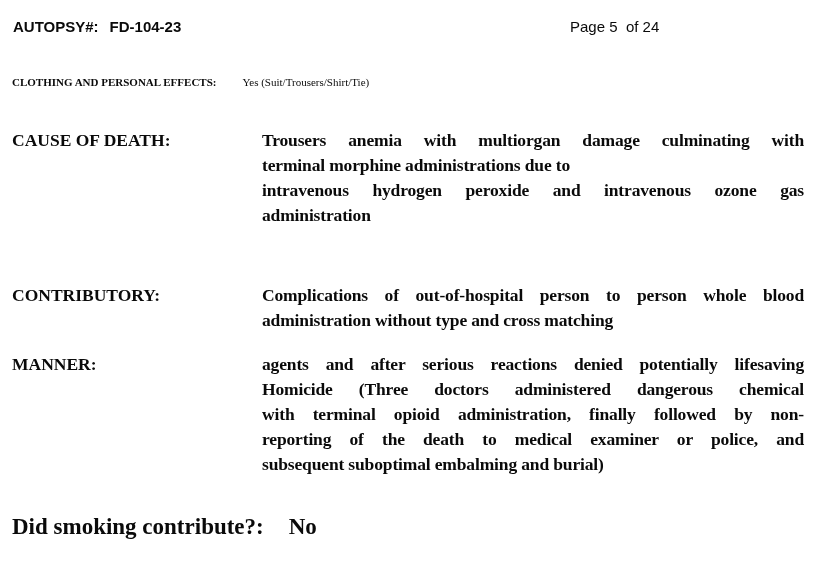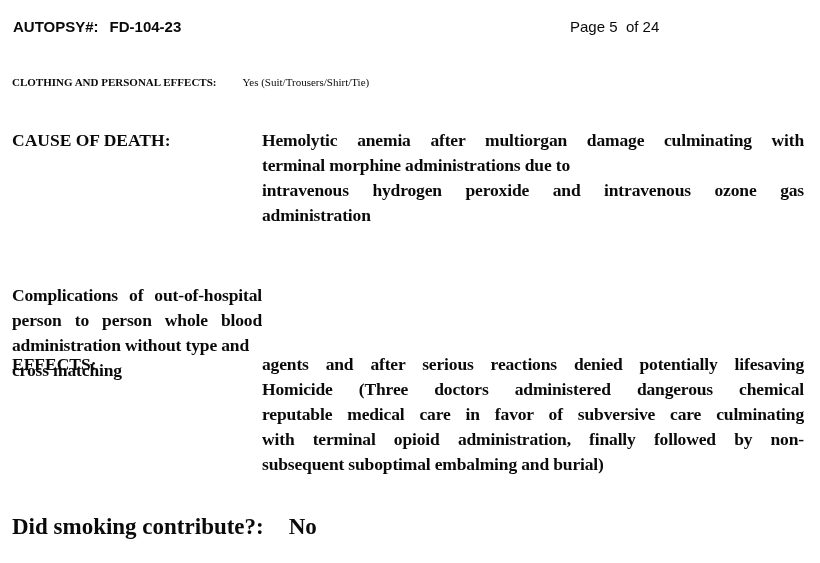--- a/index.html
+++ b/index.html
@@ -74,41 +74,42 @@
 
   <div class="abs pagenum">Page 5  of 24</div>
 
   <div class="abs clothing">
     <span>CLOTHING AND PERSONAL EFFECTS:</span><span class="val">Yes (Suit/Trousers/Shirt/Tie)</span>
   </div>
 
   <div class="abs row row-cause">
     <div class="label">CAUSE OF DEATH:</div>
     <div>
-      <div class="ln just">Hemolytic anemia after multiorgan damage culminating with</div>
+      <div class="ln just">Trousers anemia with multiorgan damage culminating with</div>
       <div class="ln">terminal morphine administrations due to</div>
       <div class="ln just">intravenous hydrogen peroxide and intravenous ozone gas</div>
       <div class="ln">administration</div>
     </div>
   </div>
 
   <div class="abs row row-contrib">
+    <div class="label">CONTRIBUTORY:</div>
     <div>
       <div class="ln just">Complications of out-of-hospital person to person whole blood</div>
       <div class="ln">administration without type and cross matching</div>
     </div>
   </div>
 
   <div class="abs row row-manner">
-    <div class="label">EFFECTS:</div>
+    <div class="label">MANNER:</div>
     <div>
       <div class="ln just">agents and after serious reactions denied potentially lifesaving</div>
       <div class="ln just">Homicide (Three doctors administered dangerous chemical</div>
-      <div class="ln just">reputable medical care in favor of subversive care culminating</div>
       <div class="ln just">with terminal opioid administration, finally followed by non-</div>
+      <div class="ln just">reporting of the death to medical examiner or police, and</div>
       <div class="ln">subsequent suboptimal embalming and burial)</div>
     </div>
   </div>
 
   <div class="abs smoking">
     <span>Did smoking contribute?:</span><span class="val">No</span>
   </div>
 
 </div>
 

